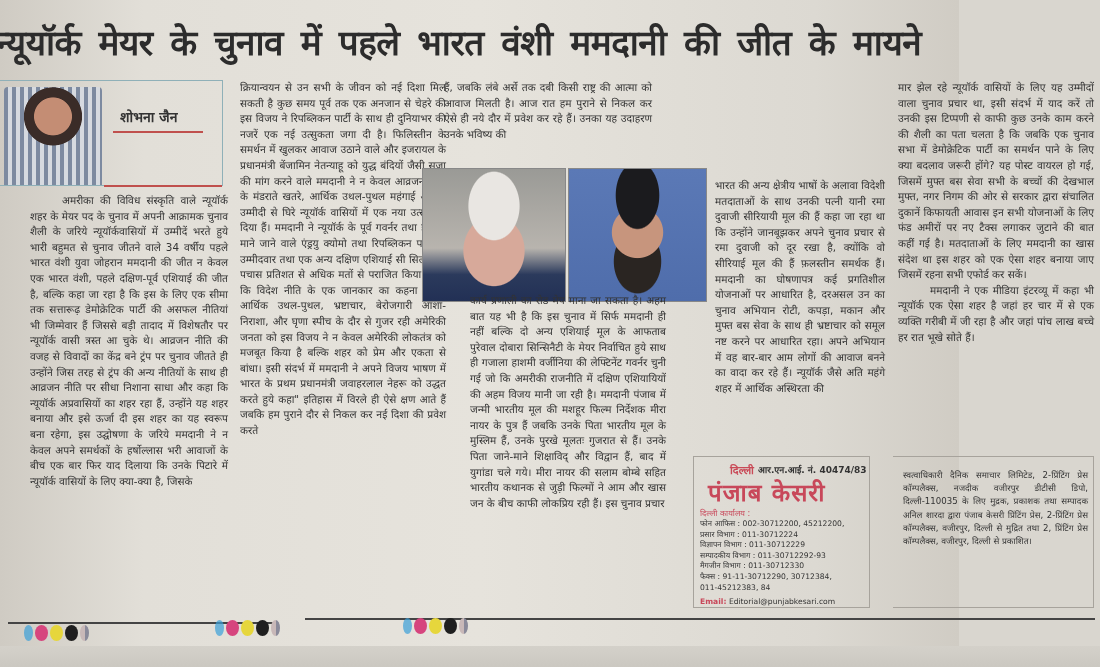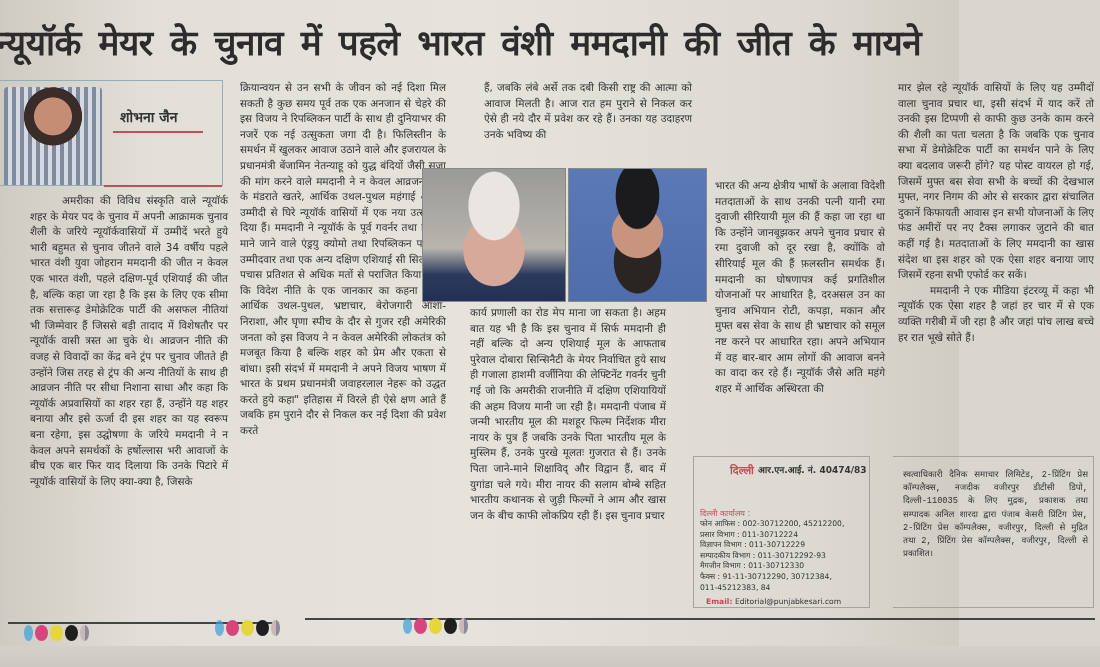--- a/index.html
+++ b/index.html
@@ -16,24 +16,24 @@
   .indent{text-indent:32px;}
   .photo{position:absolute;top:168px;height:132px;}
   .photo-trump{left:422px;width:142px;background:radial-gradient(ellipse at 50% 28%,#e9e6e2 0 25%,transparent 26%),radial-gradient(ellipse at 50% 62%,#d7a99a 0 30%,transparent 31%),linear-gradient(180deg,#9a9a96 0%,#b8b4ae 60%,#2b3a5c 80%,#223055 100%);border:1px solid #888;}
   .photo-mamdani{left:568px;width:137px;background:radial-gradient(ellipse at 50% 20%,#1b1b1e 0 22%,transparent 23%),radial-gradient(ellipse at 50% 48%,#c7957d 0 26%,transparent 27%),radial-gradient(ellipse at 50% 70%,#2a2522 0 24%,transparent 25%),linear-gradient(180deg,#5b79b6 0%,#4f6dab 100%);border:1px solid #888;}
   .masthead{position:absolute;left:693px;top:456px;width:175px;height:150px;border:1px solid #a7a39c;}
   .mh-city{position:absolute;left:8px;top:5px;font-size:11px;font-weight:bold;color:#c94a57;padding-left:28px;}
   .mh-reg{position:absolute;left:64px;top:6px;font-size:9px;font-weight:bold;color:#333;}
   .mh-title{position:absolute;left:14px;top:18px;font-size:24px;font-weight:bold;color:#c8485a;letter-spacing:1px;}
   .mh-office{position:absolute;left:6px;top:50px;font-size:8px;color:#c8485a;}
   .mh-lines{position:absolute;left:6px;top:62px;font-size:7.6px;line-height:10.6px;color:#333;}
-  .mh-email{position:absolute;left:6px;top:140px;font-size:7.6px;color:#333;margin-left:6px;}
+  .mh-email{position:absolute;left:6px;top:140px;font-size:7.6px;color:#333;}
   .mh-email b{color:#c8485a;font-weight:bold;}
   .imprint{position:absolute;left:893px;top:456px;width:200px;height:150px;border:1px solid #a7a39c;border-left:none;}
-  .imprint-text{position:absolute;left:10px;top:12px;width:185px;font-size:8.6px;line-height:13.2px;color:#333;text-align:justify;font-family:Liberation Mono, monospace;}
+  .imprint-text{position:absolute;left:10px;top:12px;width:185px;font-size:8.6px;line-height:13.2px;color:#333;text-align:justify;}
   .rule{position:absolute;height:2px;background:#444;}
   .dots{position:absolute;top:625px;display:flex;gap:2px;}
   .dot{width:13px;height:16px;border-radius:50%;}
   .bottom-strip{position:absolute;left:0;top:646px;width:1100px;height:21px;background:linear-gradient(180deg,#d4d1ca,#cbc8c1);}
 </style>
 </head>
 <body>
 
 <div class="paper">
 
@@ -47,44 +47,45 @@
   </div>
 
   <div class="col" style="left:30px;top:193px;width:198px;">
     <p class="indent">अमरीका की विविध संस्कृति वाले न्यूयॉर्क शहर के मेयर पद के चुनाव में अपनी आक्रामक चुनाव शैली के जरिये न्यूयॉर्कवासियों में उम्मीदें भरते हुये भारी बहुमत से चुनाव जीतने वाले 34 वर्षीय पहले भारत वंशी युवा जोहरान ममदानी की जीत न केवल एक भारत वंशी, पहले दक्षिण-पूर्व एशियाई की जीत है, बल्कि कहा जा रहा है कि इस के लिए एक सीमा तक सत्तारूढ़ डेमोक्रेटिक पार्टी की असफल नीतियां भी जिम्मेवार हैं जिससे बड़ी तादाद में विशेषतौर पर न्यूयॉर्क वासी त्रस्त आ चुके थे। आव्रजन नीति की वजह से विवादों का केंद्र बने ट्रंप पर चुनाव जीतते ही उन्होंने जिस तरह से ट्रंप की अन्य नीतियों के साथ ही आव्रजन नीति पर सीधा निशाना साधा और कहा कि न्यूयॉर्क अप्रवासियों का शहर रहा हैं, उन्होंने यह शहर बनाया और इसे ऊर्जा दी इस शहर का यह स्वरूप बना रहेगा, इस उद्घोषणा के जरिये ममदानी ने न केवल अपने समर्थकों के हर्षोल्लास भरी आवाजों के बीच एक बार फिर याद दिलाया कि उनके पिटारे में न्यूयॉर्क वासियों के लिए क्या-क्या है, जिसके</p>
   </div>
 
   <div class="col" style="left:240px;top:80px;width:206px;">
     <p>क्रियान्वयन से उन सभी के जीवन को नई दिशा मिल सकती है कुछ समय पूर्व तक एक अनजान से चेहरे की इस विजय ने रिपब्लिकन पार्टी के साथ ही दुनियाभर की नजरें एक नई उत्सुकता जगा दी है। फिलिस्तीन के समर्थन में खुलकर आवाज उठाने वाले और इजरायल के प्रधानमंत्री बेंजामिन नेतन्याहू को युद्ध बंदियों जैसी सजा की मांग करने वाले ममदानी ने न केवल आव्रजन नीति के मंडराते खतरे, आर्थिक उथल-पुथल महंगाई और न उम्मीदी से घिरे न्यूयॉर्क वासियों में एक नया उत्साहभर दिया हैं। ममदानी ने न्यूयॉर्क के पूर्व गवर्नर तथा हैवीवेट माने जाने वाले एंड्रयु क्योमो तथा रिपब्लिकन पार्टी के उम्मीदवार तथा एक अन्य दक्षिण एशियाई सी सिल्वा को पचास प्रतिशत से अधिक मतों से पराजित किया, जैसा कि विदेश नीति के एक जानकार का कहना है कि आर्थिक उथल-पुथल, भ्रष्टाचार, बेरोजगारी आशा-निराशा, और घृणा स्पीच के दौर से गुजर रही अमेरिकी जनता को इस विजय ने न केवल अमेरिकी लोकतंत्र को मजबूत किया है बल्कि शहर को प्रेम और एकता से बांधा। इसी संदर्भ में ममदानी ने अपने विजय भाषण में भारत के प्रथम प्रधानमंत्री जवाहरलाल नेहरू को उद्धत करते हुये कहा" इतिहास में विरले ही ऐसे क्षण आते हैं जबकि हम पुराने दौर से निकल कर नई दिशा की प्रवेश करते</p>
   </div>
 
-  <div class="col" style="left:484px;top:80px;width:208px;">
+  <div class="col" style="left:444px;top:80px;width:208px;">
     <p>हैं, जबकि लंबे अर्से तक दबी किसी राष्ट्र की आत्मा को आवाज मिलती है। आज रात हम पुराने से निकल कर ऐसे ही नये दौर में प्रवेश कर रहे हैं। उनका यह उदाहरण उनके भविष्य की</p>
   </div>
 
   <div class="photo photo-trump"></div>
   <div class="photo photo-mamdani"></div>
 
-  <div class="col" style="left:470px;top:305px;width:196px;">
+  <div class="col" style="left:470px;top:293px;width:196px;">
     <p>कार्य प्रणाली का रोड मेप माना जा सकता है। अहम बात यह भी है कि इस चुनाव में सिर्फ ममदानी ही नहीं बल्कि दो अन्य एशियाई मूल के आफताब पुरेवाल दोबारा सिन्सिनैटी के मेयर निर्वाचित हुये साथ ही गजाला हाशमी वर्जीनिया की लेफ्टिनेंट गवर्नर चुनी गई जो कि अमरीकी राजनीति में दक्षिण एशियायियों की अहम विजय मानी जा रही है। ममदानी पंजाब में जन्मी भारतीय मूल की मशहूर फिल्म निर्देशक मीरा नायर के पुत्र हैं जबकि उनके पिता भारतीय मूल के मुस्लिम हैं, उनके पुरखे मूलतः गुजरात से हैं। उनके पिता जाने-माने शिक्षाविद् और विद्वान हैं, बाद में युगांडा चले गये। मीरा नायर की सलाम बोम्बे सहित भारतीय कथानक से जुड़ी फिल्मों ने आम और खास जन के बीच काफी लोकप्रिय रही हैं। इस चुनाव प्रचार</p>
   </div>
 
 
   <div class="col" style="left:685px;top:178px;width:200px;padding-left:30px;box-sizing:border-box;">
     <p>भारत की अन्य क्षेत्रीय भाषों के अलावा विदेशी मतदाताओं के साथ उनकी पत्नी यानी रमा दुवाजी सीरियायी मूल की हैं कहा जा रहा था कि उन्होंने जानबूझकर अपने चुनाव प्रचार से रमा दुवाजी को दूर रखा है, क्योंकि वो सीरियाई मूल की हैं फ़लस्तीन समर्थक हैं। ममदानी का घोषणापत्र कई प्रगतिशील योजनाओं पर आधारित है, दरअसल उन का चुनाव अभियान रोटी, कपड़ा, मकान और मुफ्त बस सेवा के साथ ही भ्रष्टाचार को समूल नष्ट करने पर आधारित रहा। अपने अभियान में वह बार-बार आम लोगों की आवाज बनने का वादा कर रहे हैं। न्यूयॉर्क जैसे अति महंगे शहर में आर्थिक अस्थिरता की</p>
   </div>
 
   <div class="col" style="left:898px;top:80px;width:196px;">
     <p>मार झेल रहे न्यूयॉर्क वासियों के लिए यह उम्मीदों वाला चुनाव प्रचार था, इसी संदर्भ में याद करें तो उनकी इस टिप्पणी से काफी कुछ उनके काम करने की शैली का पता चलता है कि जबकि एक चुनाव सभा में डेमोक्रेटिक पार्टी का समर्थन पाने के लिए क्या बदलाव जरूरी होंगे? यह पोस्ट वायरल हो गई, जिसमें मुफ्त बस सेवा सभी के बच्चों की देखभाल मुफ्त, नगर निगम की ओर से सरकार द्वारा संचालित दुकानें किफायती आवास इन सभी योजनाओं के लिए फंड अमीरों पर नए टैक्स लगाकर जुटाने की बात कहीं गई है। मतदाताओं के लिए ममदानी का खास संदेश था इस शहर को एक ऐसा शहर बनाया जाए जिसमें रहना सभी एफोर्ड कर सकें।</p>
     <p class="indent">ममदानी ने एक मीडिया इंटरव्यू में कहा भी न्यूयॉर्क एक ऐसा शहर है जहां हर चार में से एक व्यक्ति गरीबी में जी रहा है और जहां पांच लाख बच्चे हर रात भूखे सोते हैं।</p>
   </div>
 
   <div class="masthead">
     <div class="mh-city">दिल्ली</div>
     <div class="mh-reg">आर.एन.आई. नं. 40474/83</div>
+    <div class="mh-title">पंजाब केसरी</div>
     <div class="mh-office">दिल्ली कार्यालय :</div>
     <div class="mh-lines">
       <div>फोन आफिस : 002-30712200, 45212200,</div>
       <div>प्रसार विभाग : 011-30712224</div>
       <div>विज्ञापन विभाग : 011-30712229</div>
       <div>सम्पादकीय विभाग : 011-30712292-93</div>
       <div>मैगजीन विभाग : 011-30712330</div>
       <div>फैक्स : 91-11-30712290, 30712384,</div>
       <div>011-45212383, 84</div>
     </div>

